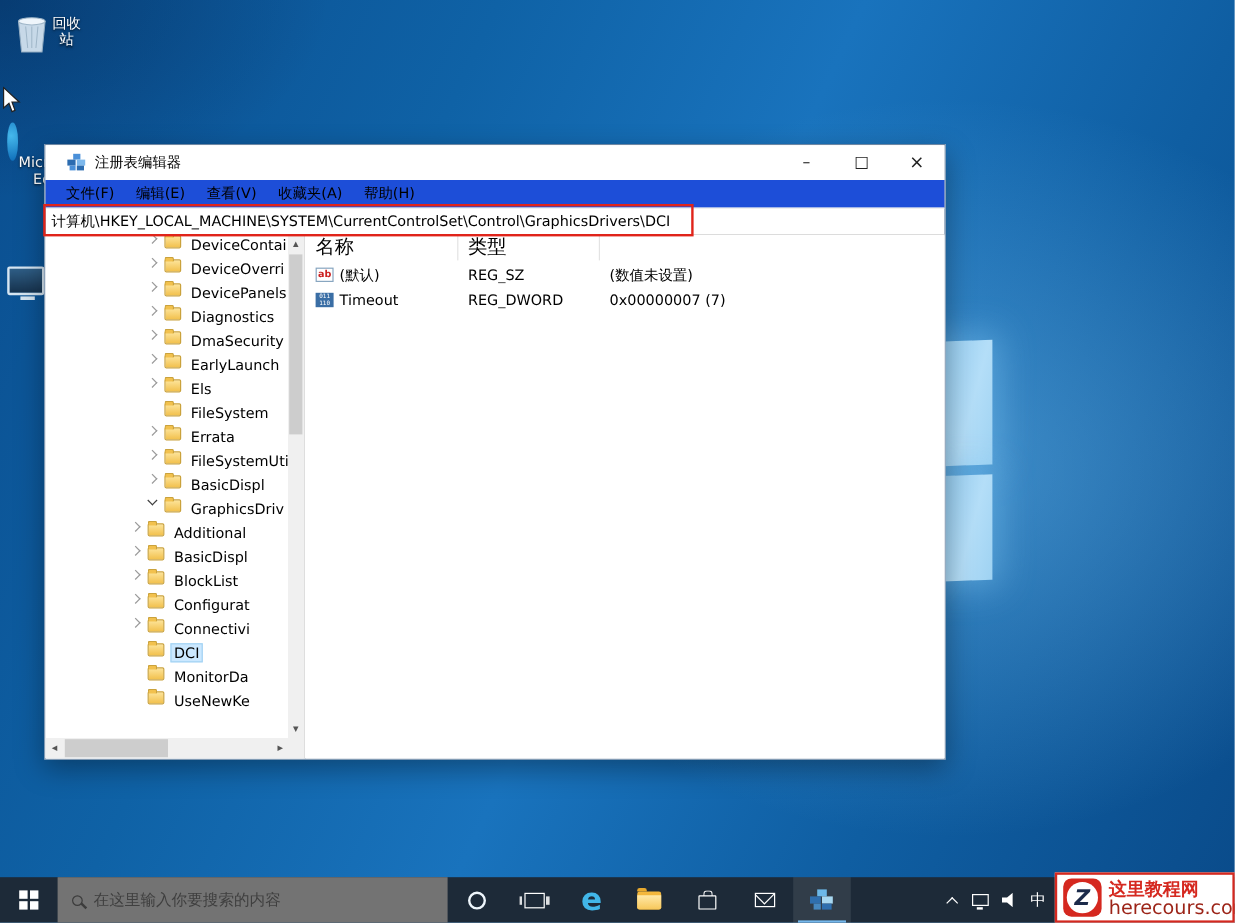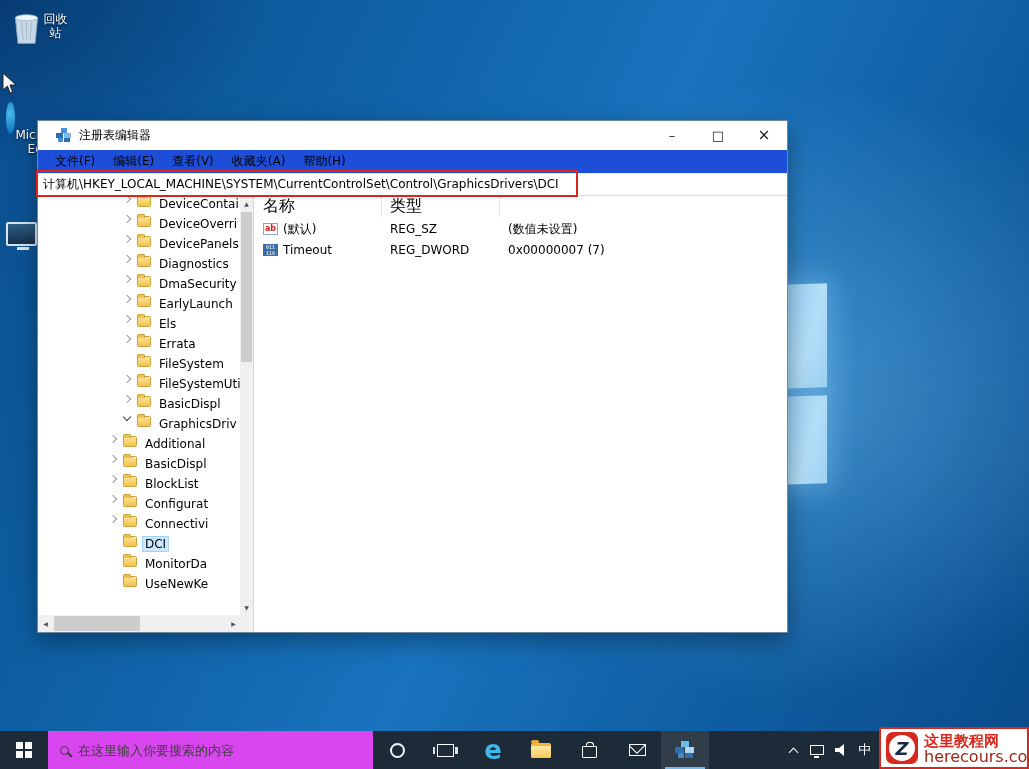--- a/index.html
+++ b/index.html
@@ -105,21 +105,21 @@
 
   
   .taskbar { position:absolute; left:0; bottom:0; width:100%; height:38px; background:#1d2a38;
              display:flex; z-index:10; }
   .tb-btn { width:48px; height:38px; display:flex; align-items:center; justify-content:center; position:relative; }
   .tb-active { background:rgba(255,255,255,.09); }
   .tb-active::after { content:""; position:absolute; left:4px; right:4px; bottom:0; height:2px; background:#76b9ed; }
   .start-logo { display:grid; grid-template-columns:7px 7px; grid-template-rows:7px 7px; gap:1.5px; }
   .start-logo i { background:#fff; display:block; }
 
-  .search-box { width:325px; height:38px; background:#d946ef; display:flex; align-items:center;
+  .search-box { width:325px; height:38px; background:#737373; display:flex; align-items:center;
                 padding-left:12px; gap:9px; }
   .mag { width:9px; height:9px; border:1.5px solid #3c3c3c; border-radius:50%; position:relative; flex:none; }
   .mag::after { content:""; position:absolute; width:6px; height:1.5px; background:#3c3c3c;
                 transform:rotate(45deg); right:-5px; bottom:-2px; }
   .search-input { border:none; outline:none; font-size:13px; width:275px; background:transparent;
                 color:#222; font-family:inherit; }
   .search-input::placeholder { color:#3f3f3f; opacity:1; }
 
   .cortana { width:15px; height:15px; border:2px solid #eef6fc; border-radius:50%; }
   .taskview { width:17px; height:13px; border:1.5px solid #fff; position:relative; }
@@ -250,29 +250,29 @@
       <div class="titem lvl0 collapsed">
           <span class="chev"></span>
           <span class="folder"></span>
           <span class="tlabel">EarlyLaunch</span>
         </div>
       <div class="titem lvl0 collapsed">
           <span class="chev"></span>
           <span class="folder"></span>
           <span class="tlabel">Els</span>
         </div>
+      <div class="titem lvl0 leaf">
+          <span class="chev"></span>
+          <span class="folder"></span>
+          <span class="tlabel">FileSystem</span>
+        </div>
       <div class="titem lvl0 collapsed">
           <span class="chev"></span>
           <span class="folder"></span>
           <span class="tlabel">Errata</span>
-        </div>
-      <div class="titem lvl0 leaf">
-          <span class="chev"></span>
-          <span class="folder"></span>
-          <span class="tlabel">FileSystem</span>
         </div>
       <div class="titem lvl0 collapsed">
           <span class="chev"></span>
           <span class="folder"></span>
           <span class="tlabel">FileSystemUti</span>
         </div>
       <div class="titem lvl0 collapsed">
           <span class="chev"></span>
           <span class="folder"></span>
           <span class="tlabel">BasicDispl</span>

